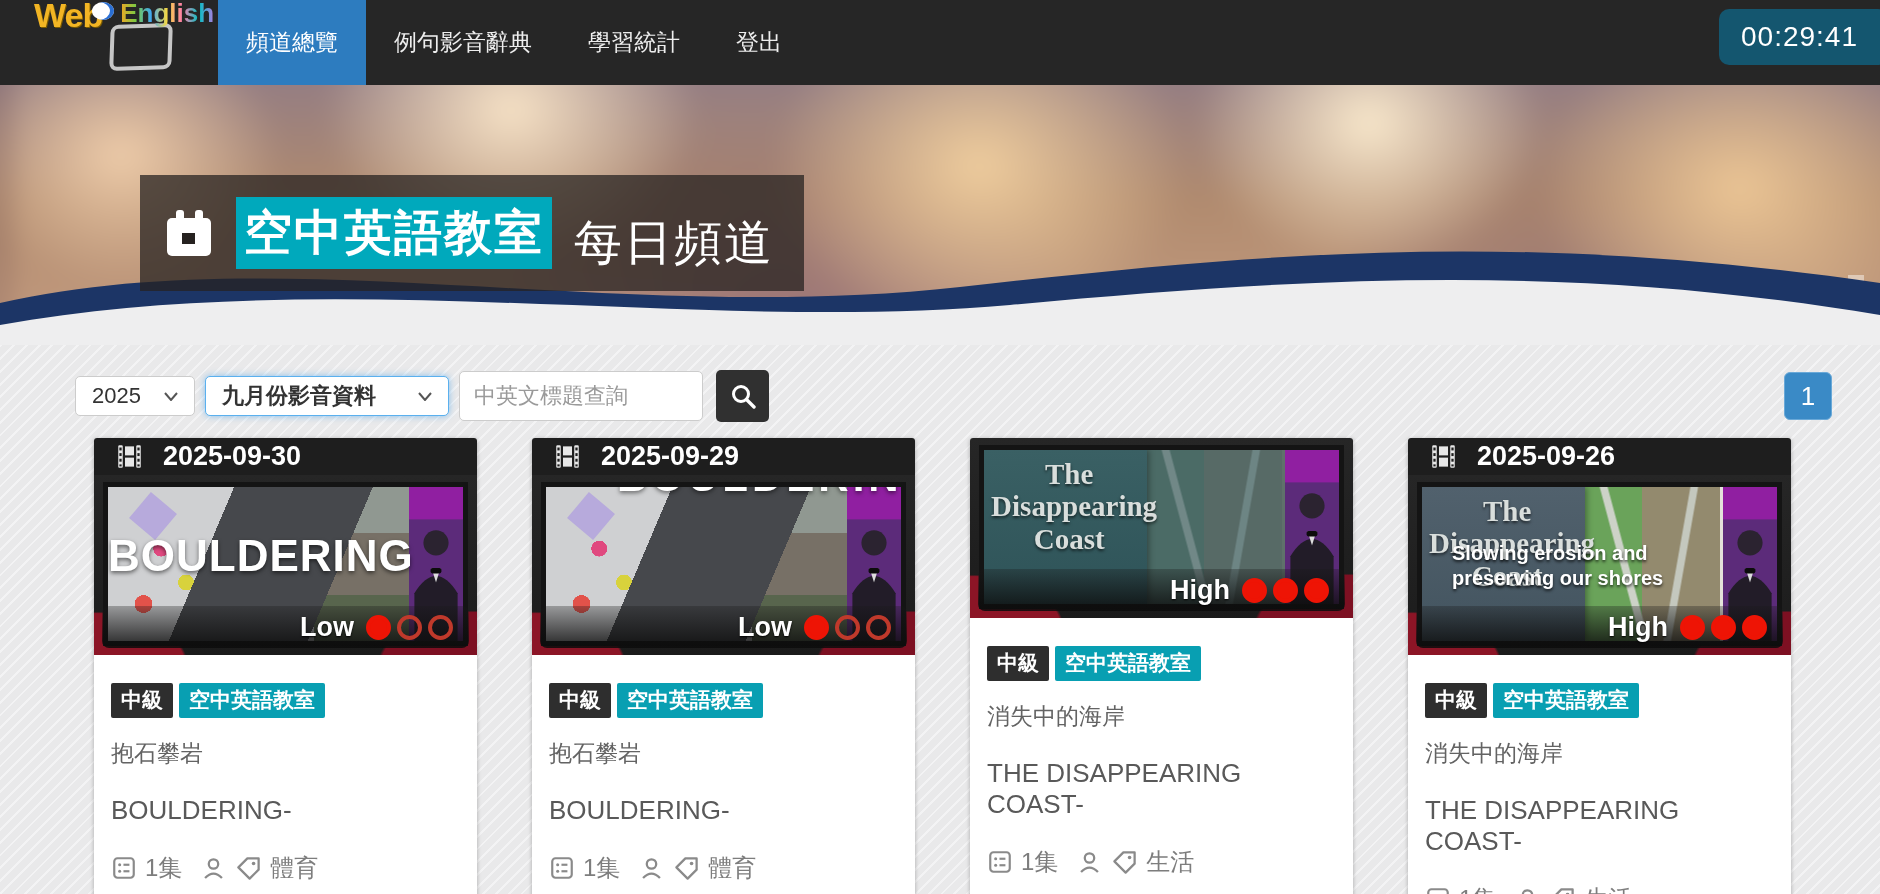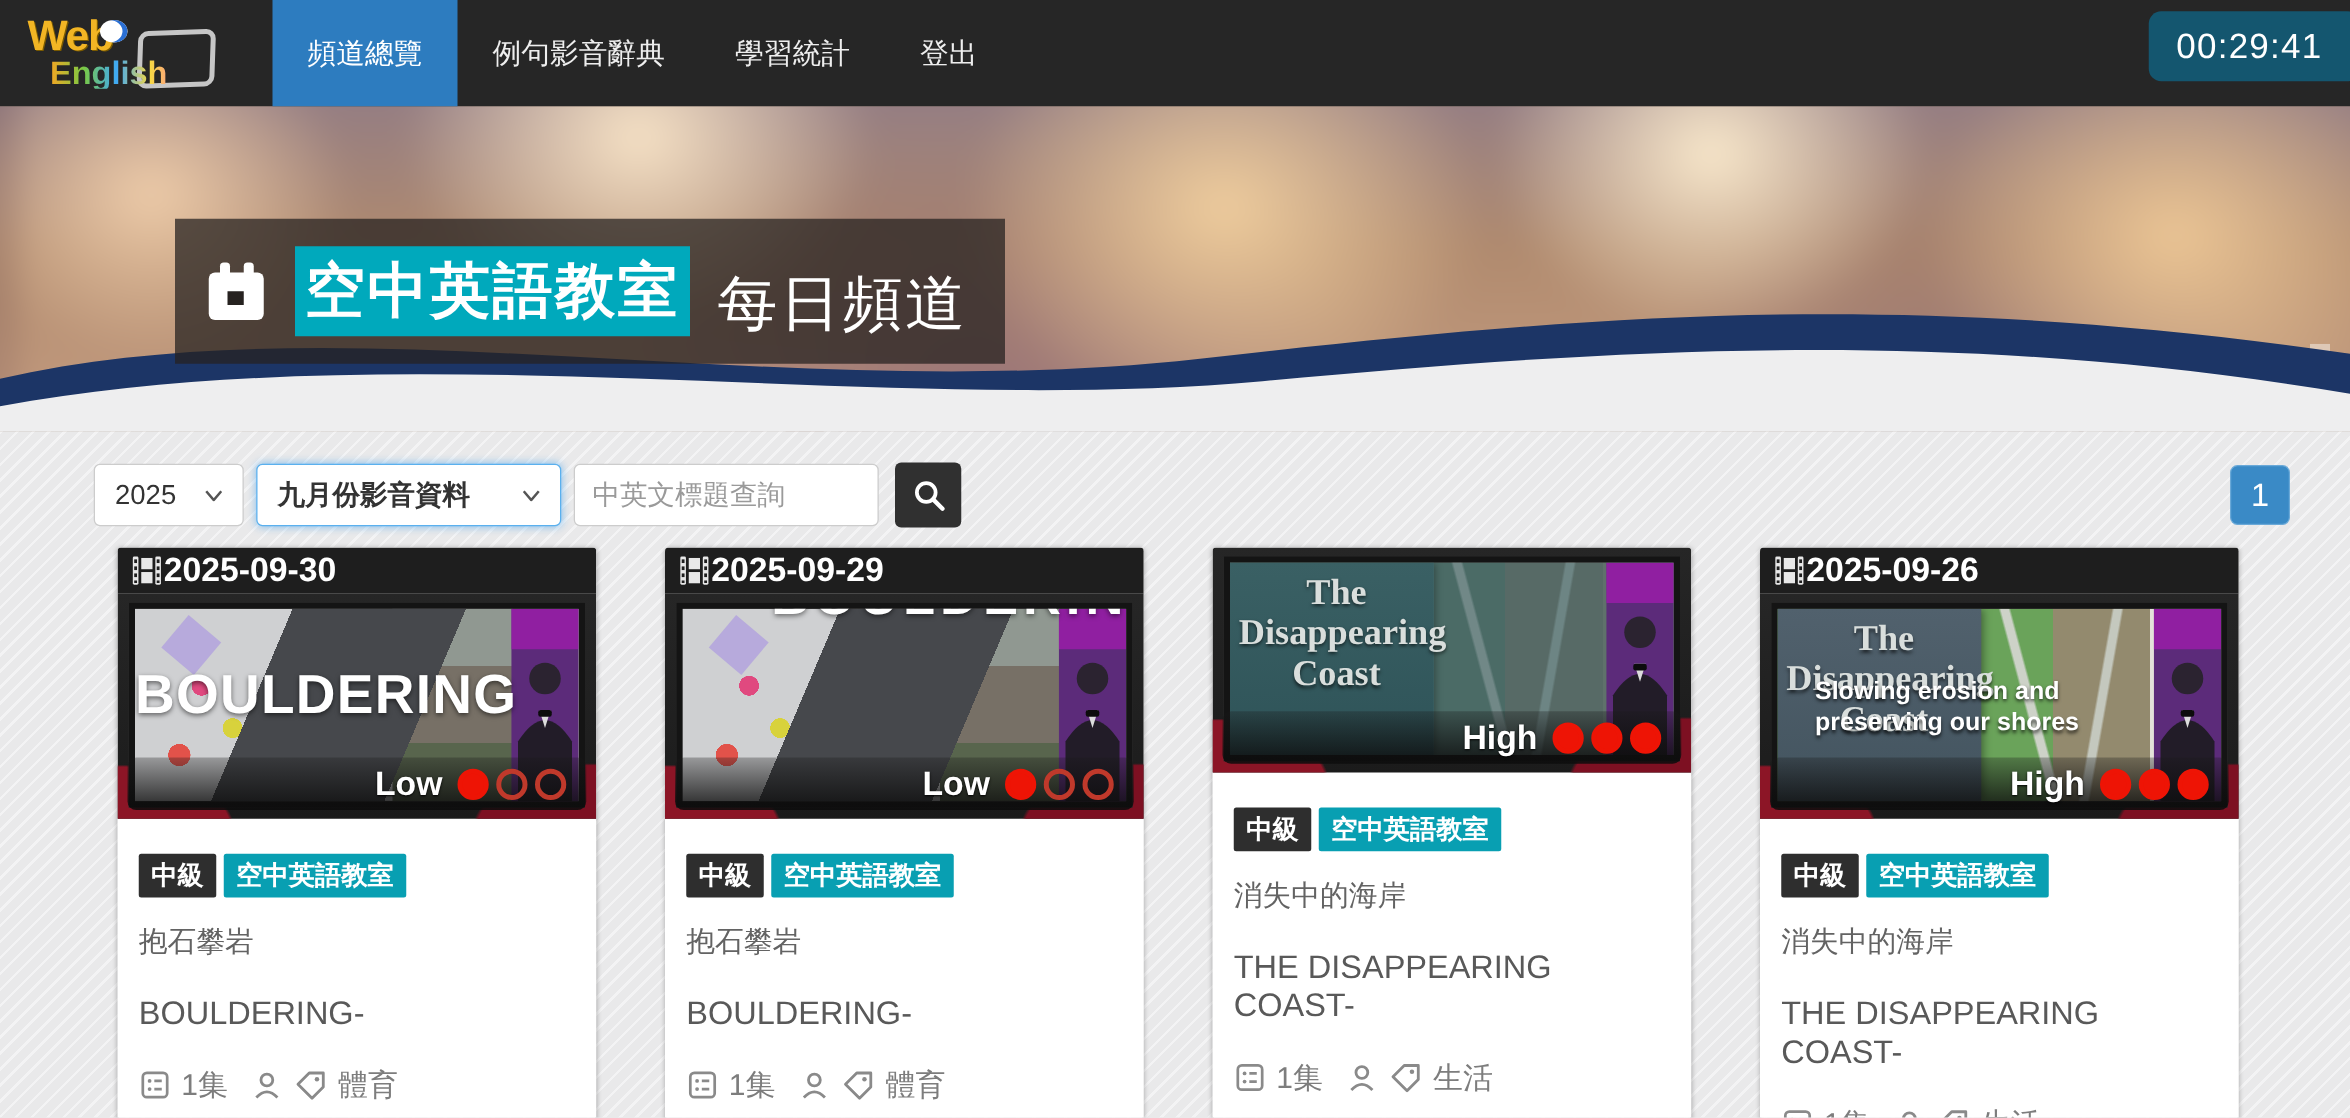--- a/index.html
+++ b/index.html
@@ -1,20 +1,20 @@
 <!DOCTYPE html>
 <html><head>
 <meta charset="utf-8">
 <style>
   * { margin:0; padding:0; box-sizing:border-box; }
   html,body { width:1880px; height:894px; overflow:hidden; font-family:"Liberation Sans", sans-serif; background:#e9e9ea; }
 
   
   .topnav { position:relative; height:85px; background:#262626; display:flex; align-items:stretch; z-index:30; }
-  .logo { width:200px; position:relative; display:flex; flex-direction:column; justify-content:center; padding-left:22px; }
+  .logo { width:200px; position:relative; display:flex; flex-direction:row; justify-content:space-between; padding-left:34px; }
   .logo-web { font-size:34px; font-weight:bold; color:#f2b524; line-height:0.9; letter-spacing:-1px; text-shadow:1px 1px 0 #7a5a00; position:relative; z-index:2; }
   .logo-web::after { content:""; position:absolute; left:58px; top:2px; width:22px; height:18px; background:#fff; border-radius:50%; box-shadow:inset -4px 0 0 #2a6fd4; }
   .logo-english { font-size:26px; font-weight:bold; line-height:1; margin-left:18px; background:linear-gradient(90deg,#f5a623,#7ac943,#3fa9f5,#f7d842,#ff7bac,#00c3c3,#b07be0); -webkit-background-clip:text; background-clip:text; color:transparent; position:relative; z-index:2; }
   .logo-tv { position:absolute; right:28px; top:24px; width:62px; height:46px; border:4px solid #d8d8d8; border-radius:8px; transform:skewX(-4deg) rotate(-2deg); opacity:.9; }
   .nav-items { display:flex; align-items:stretch; margin-left:18px; }
   .nav-item { display:flex; align-items:center; padding:0 28px; color:#eee; font-size:23px; cursor:pointer; }
   .nav-item.active { background:#2d7cbf; color:#fff; }
   .timer { position:absolute; right:-8px; top:9px; background:#14566f; color:#fff; font-size:28px; letter-spacing:1px; padding:12px 30px 12px 22px; border-radius:10px; }
 
   
@@ -33,33 +33,33 @@
     filter:blur(13px); }
   .hero-title-box { position:absolute; left:140px; top:90px; display:flex; align-items:center; gap:22px; background:rgba(38,34,32,.74); padding:16px 30px 16px 24px; z-index:5; }
   .hero-title-hl { background:#00a9bc; color:#fff; font-size:48px; font-weight:bold; padding:4px 8px; letter-spacing:2px; }
   .hero-title-rest { color:#fff; font-size:48px; font-weight:normal; letter-spacing:2px;margin-top:20px; }
   .deco { position:absolute; opacity:.55; z-index:2; }
   .hero-waves { position:absolute; left:0; bottom:0; width:1880px; height:120px; z-index:4; }
 
   
   .main { position:relative; height:549px; background:repeating-linear-gradient(135deg,#f3f3f4 0 2px,#e9e9ea 2px 9px); }
   .filters { display:flex; align-items:center; gap:10px; padding:25px 48px 0 75px; }
-  .fselect { height:50px; background:#fff; border:1px solid #ccc; border-radius:5px; display:flex; align-items:center; justify-content:space-between; padding:0 16px; font-size:22px; color:#333; cursor:pointer; }
+  .fselect { height:40px; background:#fff; border:1px solid #ccc; border-radius:5px; display:flex; align-items:center; justify-content:space-between; padding:0 16px; font-size:22px; color:#333; cursor:pointer; }
   .fselect.year { width:120px; }
   .fselect.month { width:244px; border-color:#5ab0ee; box-shadow:0 0 7px rgba(82,168,236,.65);font-weight:bold; }
   .chev { width:14px; height:9px; margin-left:12px; flex:none; }
   .search-input { width:244px; height:50px; border:1px solid #ccc; border-radius:5px; padding:0 14px; font-size:22px; color:#333; background:#fff; font-family:"Liberation Sans",sans-serif; }
   .search-input::placeholder { color:#9a9a9a; }
   .search-btn { width:53px; height:52px; margin-left:3px; background:#303030; border:none; border-radius:5px; display:flex; align-items:center; justify-content:center; cursor:pointer; }
   .pagination { margin-left:auto; width:48px; height:48px; background:#3a8ac6; border:1px solid #6aa9d8; border-radius:6px; color:#fff; font-size:26px; display:flex; align-items:center; justify-content:center; cursor:pointer; }
 
   
   .cards { display:grid; grid-template-columns:repeat(4,383px); gap:55px; margin:16px 0 0 94px; }
   .card { background:#fff; border-radius:3px; box-shadow:0 1px 4px rgba(0,0,0,.28); overflow:hidden; cursor:pointer; }
-  .card-date { height:37px; background:#1e1e1e; display:flex; align-items:center; gap:0; padding:0 10px; }
+  .card-date { height:37px; background:#1e1e1e; display:flex; align-items:center; gap:20px; padding:0 22px; }
   .card-date span { color:#fff; font-size:27px; font-weight:bold; }
   .thumb { position:relative; height:180px; padding:7px 9px 9px;
     background:
       radial-gradient(150px 90px at 1% 106%, #8c1526 0 58%, transparent 60%),
       radial-gradient(160px 95px at 99% 107%, #7d1022 0 58%, transparent 60%),
       linear-gradient(#262626,#1b1b1b); }
   .thumb-frame { position:relative; height:100%; border:5px solid #141414; overflow:hidden; background:#444; }
   .art, .art-layer-a, .art-layer-b { position:absolute; inset:0; }
 
   

